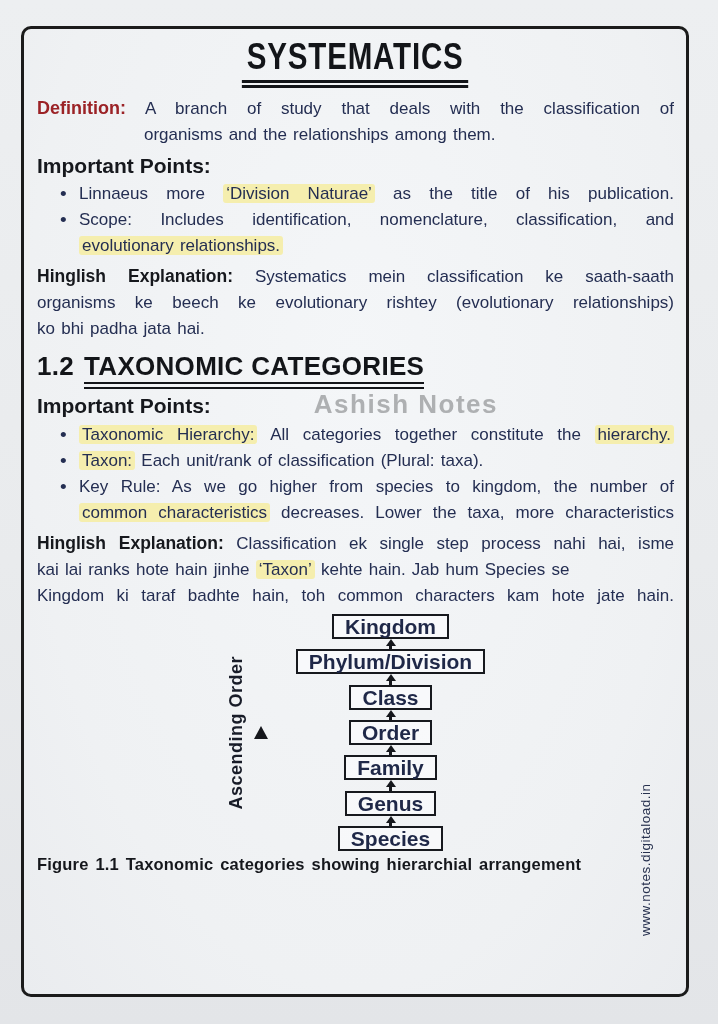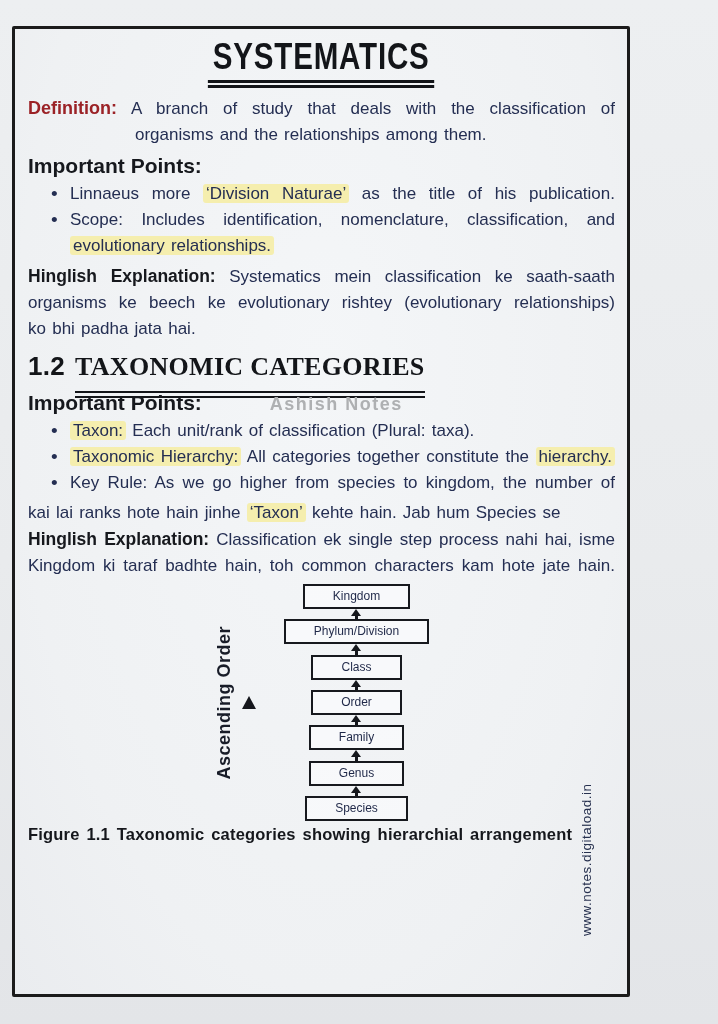--- a/index.html
+++ b/index.html
@@ -4,60 +4,60 @@
 <style>
   * { margin:0; padding:0; box-sizing:border-box; }
   html,body { width:718px; height:1024px; }
   body {
     font-family:"Liberation Sans","DejaVu Sans",sans-serif;
     background:linear-gradient(180deg,#edeff1 0%,#e9ebed 55%,#e3e5e8 100%);
     position:relative; overflow:hidden;
     color:#242e52;
   }
   .frame {
-    position:absolute; left:12px; top:26px; width:618px; height:971px;
-    border:3.5px solid #1b1b1b; border-radius:2px;
+    position:absolute; left:21px; top:26px; width:668px; height:971px;
+    border:3.5px solid #1b1b1b; border-radius:10px;
     background:radial-gradient(ellipse at 50% 35%, #f4f6f8 0%, #eff1f3 70%, #eaecef 100%);
     padding:5px 12px 0 13px; overflow:hidden;
   }
   
   .title-wrap { text-align:center; margin:2px 0 7px; }
   .page-title {
     display:inline-block; font-size:36px; font-weight:bold; color:#131519;
     letter-spacing:1px; border-bottom:8px double #131519; padding:0 6px 2px;
     transform:scaleX(0.82); transform-origin:center;
   }
   
   .line { line-height:26px; font-size:17px; word-spacing:1.5px; }
   .just { text-align:justify; text-align-last:justify; }
   .para { margin:2px 0 5px; }
   .hl { background:#f5eeae; border-radius:3px; padding:0 3px; box-decoration-break:clone; -webkit-box-decoration-break:clone; }
   .lbl-red { color:#9b2226; font-weight:bold; font-size:18px; }
   .lbl-b { color:#16181d; font-weight:bold; font-size:17.5px; }
   
   .h-row { display:flex; align-items:baseline; margin:3px 0 2px; }
   .h-main { font-weight:bold; color:#16181d; font-size:21px; line-height:26px; }
-  .center-watermark { margin-left:68px; color:#aeb0b2; font-size:18px; letter-spacing:1.5px; font-weight:600; }
+  .center-watermark { margin-left:103px; color:#aeb0b2; font-size:26px; letter-spacing:1.5px; font-weight:600; }
   
   .b-group { margin:0 0 4px; }
   .b-item { position:relative; padding-left:42px; }
   .b-item::before { content:'\2022'; position:absolute; left:23px; top:0; color:#242e52; font-size:19px; line-height:26px; }
   
   .section-h { margin:8px 0 7px; font-size:26px; font-weight:bold; color:#131519; letter-spacing:0.3px; line-height:32px; }
   .sec-num { margin-right:10px; }
-  .sec-text { border-bottom:7px double #131519; padding-bottom:10px;font-family:Liberation Serif, serif; }
+  .sec-text { border-bottom:7px double #131519; padding-bottom:1px; }
   
   .diagram { display:flex; justify-content:center; align-items:stretch; margin:5px 0 0 0; height:237px; }
   .axis-group { display:flex; align-items:center; margin-right:28px; }
   .axis-label { writing-mode:vertical-rl; transform:rotate(180deg); font-weight:bold; font-size:18px; color:#181c28; letter-spacing:0.5px; }
   .big-arrow { display:flex; flex-direction:column; align-items:center; margin-left:7px; }
   .bhead { width:0; height:0; border-left:7px solid transparent; border-right:7px solid transparent; border-bottom:13px solid #15171c; }
   .bstem { width:3px; flex:1; background:#15171c; }
   .tax-col { display:flex; flex-direction:column; align-items:center; }
-  .tax-box { border:2.5px solid #17191e; padding:0 28px; font-size:12px; line-height:21px; color:#1f2848; background:rgba(253,254,255,0.55); font-weight:400; white-space:nowrap; }
+  .tax-box { border:2.5px solid #17191e; padding:0 11px; font-size:21px; line-height:21px; color:#1f2848; background:rgba(253,254,255,0.55); font-weight:700; white-space:nowrap; }
   .mini-arrow { display:flex; flex-direction:column; align-items:center; height:12px; }
   .mhead { width:0; height:0; border-left:5px solid transparent; border-right:5px solid transparent; border-bottom:7px solid #15171c; }
   .mstem { width:2.5px; flex:1; background:#15171c; }
   
   .caption { text-align:left; font-weight:bold; font-size:16.5px; color:#15171c; margin-top:4px; letter-spacing:0.2px; word-spacing:2px; }
   
   .side-watermark {
     position:absolute; right:33px; top:692px; height:215px;
     writing-mode:vertical-rl; transform:rotate(180deg);
     font-size:13.5px; color:#27314f; letter-spacing:0.5px;
@@ -93,32 +93,33 @@
         <div class="line just"><span>organisms ke beech ke evolutionary rishtey (evolutionary relationships)</span></div>
         <div class="line"><span>ko bhi padha jata hai.</span></div>
       </div>
       <div class="section-h"><span class="sec-num">1.2</span><span class="sec-text">TAXONOMIC CATEGORIES</span></div>
       <div class="h-row">
         <span class="h-main">Important Points:</span>
         <span class="center-watermark">Ashish Notes</span>
       </div>
       <div class="b-group">
         <div class="b-item">
+          <div class="line just"><span class="hl">Taxonomic Hierarchy:</span><span> All categories together constitute the </span><span class="hl">hierarchy.</span></div>
+        </div>
+        <div class="b-item">
           <div class="line"><span class="hl">Taxon:</span><span> Each unit/rank of classification (Plural: taxa).</span></div>
         </div>
         <div class="b-item">
-          <div class="line just"><span class="hl">Taxonomic Hierarchy:</span><span> All categories together constitute the </span><span class="hl">hierarchy.</span></div>
-        </div>
-        <div class="b-item">
           <div class="line just"><span>Key Rule: As we go higher from species to kingdom, the number of</span></div>
+          <div class="line just"><span class="hl">common characteristics</span><span> decreases. Lower the taxa, more characteristics</span></div>
         </div>
       </div>
       <div class="para">
+        <div class="line just"><span class="lbl-b">Hinglish Explanation:</span><span> Classification ek single step process nahi hai, isme</span></div>
         <div class="line"><span>kai lai ranks hote hain jinhe </span><span class="hl">‘Taxon’</span><span> kehte hain. Jab hum Species se</span></div>
-        <div class="line just"><span class="lbl-b">Hinglish Explanation:</span><span> Classification ek single step process nahi hai, isme</span></div>
         <div class="line just"><span>Kingdom ki taraf badhte hain, toh common characters kam hote jate hain.</span></div>
       </div>
       <div class="diagram">
         <div class="axis-group">
           <div class="axis-label">Ascending Order</div>
           <div class="big-arrow">
             <div class="bhead"></div>
             <div class="bstem"></div>
           </div>
         </div>

